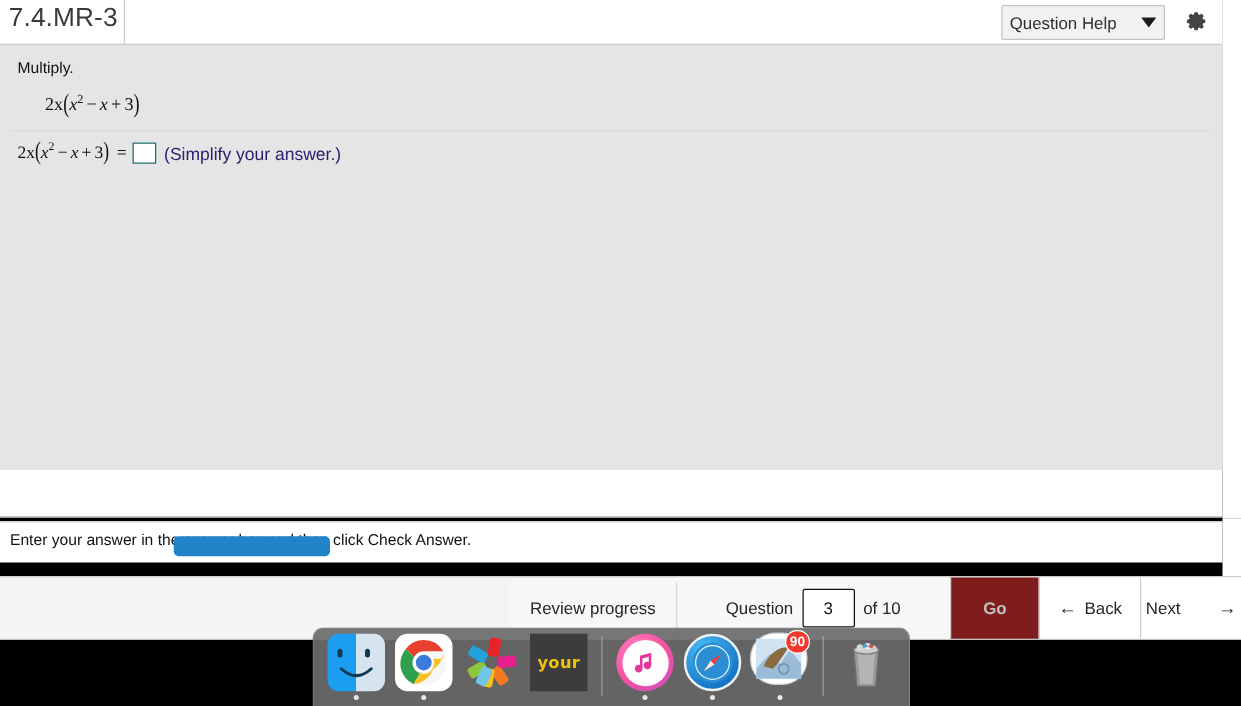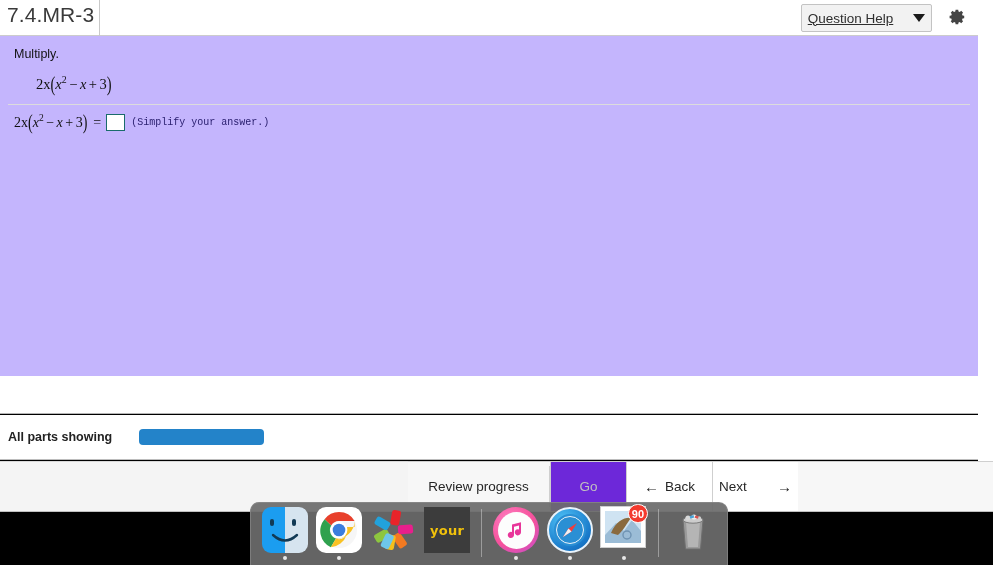--- a/index.html
+++ b/index.html
@@ -30,33 +30,32 @@
     position: absolute; left: 99px; top: 0; width: 1px; height: 36px;
     background: #c9c9c9;
   }
   .qhelp-btn {
     position: absolute; left: 801px; top: 4px;
     width: 131px; height: 28px;
     background: #f2f2f2; border: 1px solid #c3c3c3; border-radius: 2px;
     font-size: 13.5px; color: #2f2f2f;
     display: flex; align-items: center; justify-content: center; gap: 20px;
     cursor: pointer;
-    text-decoration: underline;
   }
   .caret-down {
     width: 0; height: 0; border-left: 6px solid transparent;
     border-right: 6px solid transparent; border-top: 8px solid #1a1a1a;
   }
   .gear-wrap {
     position: absolute; left: 944px; top: 6px; width: 24px; height: 24px;
     cursor: pointer;
   }
 
   
-  .ex-body { position: relative; height: 340px; background: #c4b5fd; }
+  .ex-body { position: relative; height: 340px; background: #e5e5e5; }
   .prompt {
     position: absolute; left: 14px; top: 11px;
     font-size: 12.5px; color: #111;
   }
   .mathline-1 {
     position: absolute; left: 36px; top: 40px;
   }
   .hr-under-expr {
     position: absolute; left: 8px; top: 68px; width: 962px; height: 1px;
     background: #dcdcdc;
@@ -64,21 +63,21 @@
   .answer-row {
     position: absolute; left: 14px; top: 78px;
     display: flex; align-items: center; gap: 0;
   }
   .ansbox {
     display: inline-block; width: 19px; height: 17px;
     border: 1px solid #1a6b6b; background: #fff;
     margin: 0 6px 0 5px; vertical-align: middle; cursor: text;
   }
   .simplify-note {
-    font-size: 10px; color: #2b2070; letter-spacing: 0; font-family: Liberation Mono, monospace;
+    font-size: 14px; color: #2b2070; letter-spacing: 0;
   }
 
   
   .math { font-family: "Liberation Serif", serif; color: #111; white-space: nowrap; text-align: center; }
   .math .v { font-style: italic; font-family: "Liberation Serif", serif; }
   .m16 { font-size: 14.5px; }
   .m15 { font-size: 14px; }
   .math sup { font-size: 0.68em; vertical-align: super; line-height: 0; }
   .paren { display: inline-block; transform: scaleY(1.45); transform-origin: center;
            font-family: "Liberation Serif", serif; }
@@ -129,21 +128,22 @@
   }
   .qnum-input {
     width: 42px; height: 31px; background: #fff;
     border: 1px solid #111; border-radius: 2px;
     font-family: "Liberation Sans", sans-serif; font-size: 13.5px;
     color: #111; text-align: center; outline: none; cursor: text;
   }
   .nav-go {
     width: 76px; color: #c0c0c0; cursor: default;
     border-left: 1px solid #cfcfcf;
-    background: #6d28d9;
+    background: #7f1d1d;
+    font-weight: bold;
   }
   .nav-back, .nav-next {
     width: 86px; background: #fff; cursor: pointer;
     border-left: 1px solid #cfcfcf;
     gap: 6px; font-weight: normal;
   }
   .nav-back { width: 86px; }
   .nav-next { width: 86px; gap: 30px; }
   .arrow { font-size: 15px; line-height: 1; color: #1a1a1a; }
 
@@ -222,20 +222,21 @@
   .ic-safari {
     width: 46px; height: 46px; border-radius: 50%;
     background: radial-gradient(circle at 35% 28%, #4fc3f7, #1878c9 70%, #0d5ca8);
     display: flex; align-items: center; justify-content: center;
     border: 2px solid #e9f3fb;
   }
   .ic-mail {
     width: 44px; height: 40px; background: #fff; position: relative;
     display:flex; align-items:center; justify-content:center;
     box-shadow: 0 0 0 1px #cfcfcf;
+    border-radius: 19px;
   }
   .ic-mail-in {
     width: 36px; height: 32px;
     background: linear-gradient(#cfe6f5, #8ec0e0);
     position: relative; overflow: hidden;
   }
 </style>
 </head>
 <body>
 
@@ -278,36 +279,37 @@
       </div>
 
       <div class="instruction">
         <span>Enter your answer in the answer box and then click Check Answer.</span>
       </div>
     </div>
   </div>
 
   <div class="top-right-fill"></div>
 
-  <div class="actionbar">
-    <div class="allparts">All parts showing</div>
-
-  </div>
   <div class="progress-track"></div>
   <div class="progress-fill" style="background: rgb(35, 131, 201); width: 125px;"></div>
   <div class="nav-right-fill"></div>
 
   <div class="nav-left-fill"></div>
 
   <div class="navbar">
     <div class="nav-cell nav-review">
       <span>Review progress</span>
     </div>
     <div class="nav-sep"></div>
 
+    <div class="nav-cell nav-qwrap">
+      <span>Question</span>
+      <input class="qnum-input" type="text" value="3" style="">
+      <span>of 10</span>
+    </div>
 
     <div class="nav-cell nav-go">Go</div>
 
     <div class="nav-cell nav-back">
       <span class="arrow">←</span>
       <span>Back</span>
     </div>
 
     <div class="nav-cell nav-next">
       <span>Next</span>

